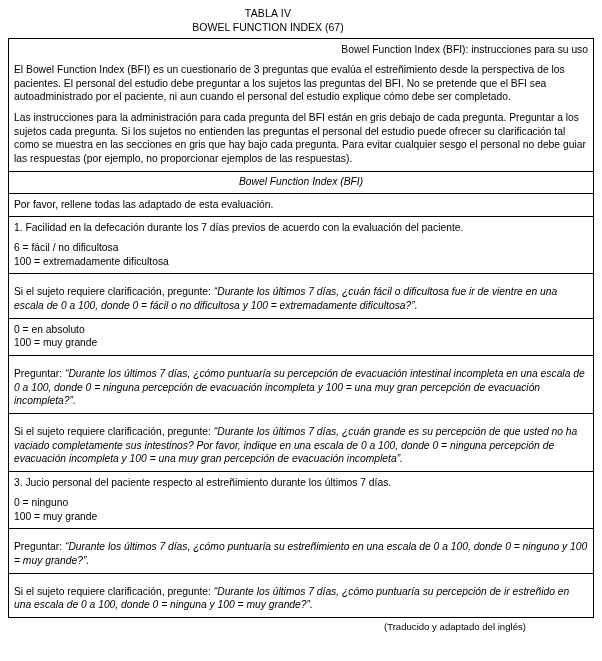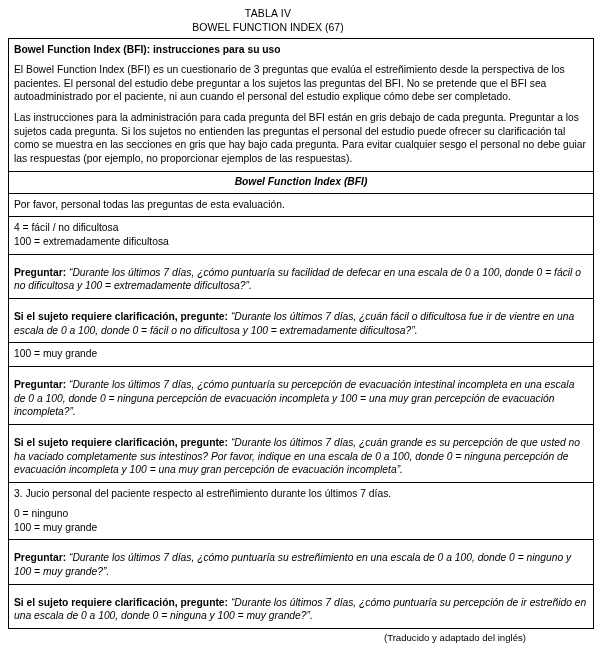--- a/index.html
+++ b/index.html
@@ -40,36 +40,37 @@
   .row {
     border-bottom: 1px solid #000000;
     padding: 4px 5px 5px 5px;
     font-size: 10.3px;
     line-height: 1.33;
   }
   .row:last-child {
     border-bottom: none;
   }
   .b {
-    font-weight: bold;
+    font-weight: normal;
+    text-align: right;
   }
   .i {
     font-style: italic;
   }
   p {
     margin: 0 0 6px 0;
   }
   p:last-child {
     margin-bottom: 0;
     margin-top: 7px;
   }
   .section-title {
     text-align: center;
     font-style: italic;
-    font-weight: bold;
+    font-weight: normal;
     font-size: 10.3px;
     padding: 3px 5px 4px 5px;
   }
   .scale-lines {
     margin: 0;
   }
   .scale-lines div {
     margin: 0;
   }
   .qline {
@@ -94,39 +95,38 @@
   <div class="tbl">
 
     <div class="row">
       <p class="b">Bowel Function Index (BFI): instrucciones para su uso</p>
       <p>El Bowel Function Index (BFI) es un cuestionario de 3 preguntas que evalúa el estreñimiento desde la perspectiva de los pacientes. El personal del estudio debe preguntar a los sujetos las preguntas del BFI. No se pretende que el BFI sea autoadministrado por el paciente, ni aun cuando el personal del estudio explique cómo debe ser completado.</p>
       <p>Las instrucciones para la administración para cada pregunta del BFI están en gris debajo de cada pregunta. Preguntar a los sujetos cada pregunta. Si los sujetos no entienden las preguntas el personal del estudio puede ofrecer su clarificación tal como se muestra en las secciones en gris que hay bajo cada pregunta. Para evitar cualquier sesgo el personal no debe guiar las respuestas (por ejemplo, no proporcionar ejemplos de las respuestas).</p>
     </div>
 
     <div class="row section-title">Bowel Function Index (BFI)</div>
 
-    <div class="row">Por favor, personal todas las preguntas de esta evaluación.</div>
+    <div class="row">Por favor, rellene todas las adaptado de esta evaluación.</div>
 
     <div class="row">
+      <p>1. Facilidad en la defecación durante los 7 días previos de acuerdo con la evaluación del paciente.</p>
       <div class="scale-lines">
-        <div>4 = fácil / no dificultosa</div>
+        <div>6 = fácil / no dificultosa</div>
         <div>100 = extremadamente dificultosa</div>
       </div>
     </div>
 
-    <div class="row">
-      <p class="qline"><span class="b">Preguntar:</span> <span class="i">“Durante los últimos 7 días, ¿cómo puntuaría su facilidad de defecar en una escala de 0 a 100, donde 0 = fácil o no dificultosa y 100 = extremadamente dificultosa?”.</span></p>
-    </div>
 
     <div class="row">
       <p class="qline"><span class="b">Si el sujeto requiere clarificación, pregunte:</span> <span class="i">“Durante los últimos 7 días, ¿cuán fácil o dificultosa fue ir de vientre en una escala de 0 a 100, donde 0 = fácil o no dificultosa y 100 = extremadamente dificultosa?”.</span></p>
     </div>
 
     <div class="row">
       <div class="scale-lines">
+        <div>0 = en absoluto</div>
         <div>100 = muy grande</div>
       </div>
     </div>
 
     <div class="row">
       <p class="qline"><span class="b">Preguntar:</span> <span class="i">“Durante los últimos 7 días, ¿cómo puntuaría su percepción de evacuación intestinal incompleta en una escala de 0 a 100, donde 0 = ninguna percepción de evacuación incompleta y 100 = una muy gran percepción de evacuación incompleta?”.</span></p>
     </div>
 
     <div class="row">
       <p class="qline"><span class="b">Si el sujeto requiere clarificación, pregunte:</span> <span class="i">“Durante los últimos 7 días, ¿cuán grande es su percepción de que usted no ha vaciado completamente sus intestinos? Por favor, indique en una escala de 0 a 100, donde 0 = ninguna percepción de evacuación incompleta y 100 = una muy gran percepción de evacuación incompleta”.</span></p>

